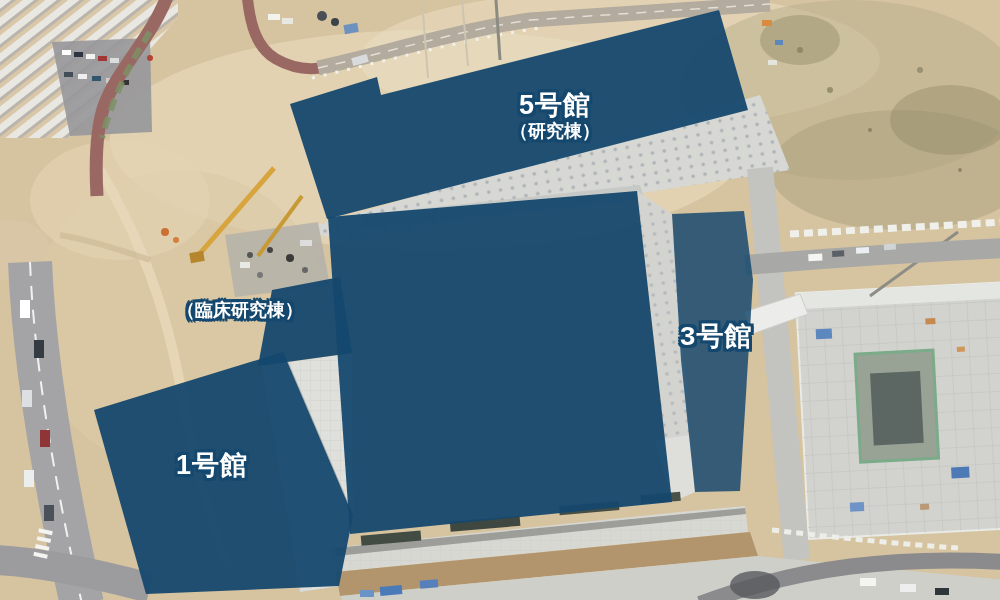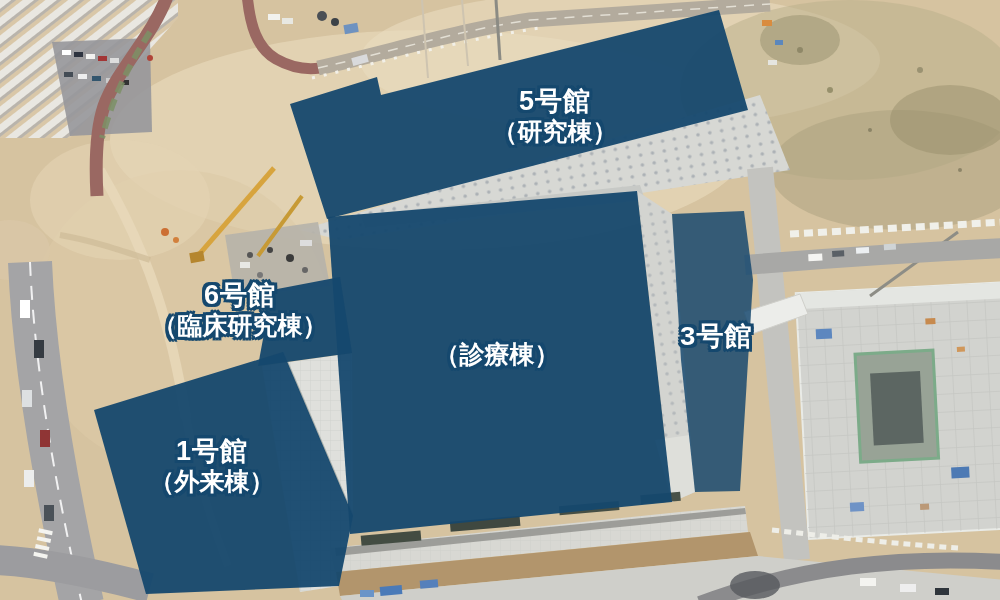--- a/index.html
+++ b/index.html
@@ -15,21 +15,21 @@
     white-space:nowrap;pointer-events:none;
     text-shadow:
       -3px -3px 0 #15486e, 3px -3px 0 #15486e,
       -3px  3px 0 #15486e, 3px  3px 0 #15486e,
       -3px  0   0 #15486e, 3px  0   0 #15486e,
        0   -3px 0 #15486e, 0    3px 0 #15486e,
       -2px -2px 0 #15486e, 2px -2px 0 #15486e,
       -2px  2px 0 #15486e, 2px  2px 0 #15486e;
   }
   .bld-label .l1{display:block;font-size:27px;letter-spacing:1px;}
-  .bld-label .l2{display:block;font-size:25px;}
+  .bld-label .l2{display:block;font-size:18px;}
   .bld-label .l2:empty{display:none;}
 </style>
 </head>
 <body>
 
 <div class="stage">
 <svg width="1000" height="600" viewBox="0 0 1000 600">
   <defs>
     <pattern id="housing" width="14" height="14" patternUnits="userSpaceOnUse" patternTransform="rotate(-38)">
       <rect width="14" height="7" fill="#e9e7e1"></rect>
@@ -217,27 +217,24 @@
     <polygon points="272,290 340,277 352,353 258,366" fill-opacity="0.95" fill="#15486e"></polygon>
     <polygon points="94,410 283,352 353,516 339,586 146,594" fill-opacity="0.95" fill="#15486e"></polygon>
   </g>
 </svg>
 
 <div class="bld-label" style="left:522px;top:116px;margin-left:33px;">
   <span class="l1">5号館</span>
   <span class="l2">（研究棟）</span>
 </div>
 <div class="bld-label" style="left:497px;top:354px;">
-  <span class="l2">（診療棟）</span>
 </div>
 <div class="bld-label" style="left:716px;top:339px;font-family:Liberation Mono, monospace;">
   <span class="l1">3号館</span>
 
 </div>
 <div class="bld-label" style="left:240px;top:310px;">
-  <span class="l1">6号館</span>
   <span class="l2">（臨床研究棟）</span>
 </div>
 <div class="bld-label" style="left:212px;top:466px;">
   <span class="l1">1号館</span>
-  <span class="l2">（外来棟）</span>
 </div>
 </div>
 
 </body></html>

